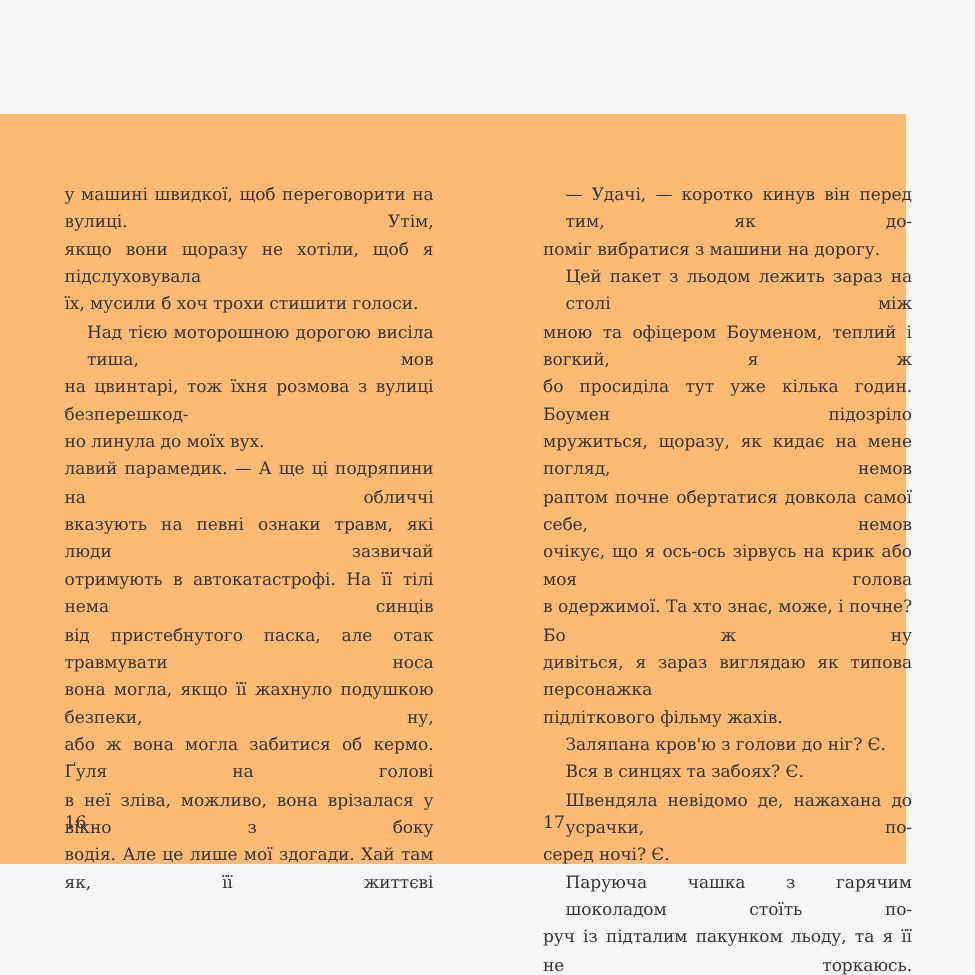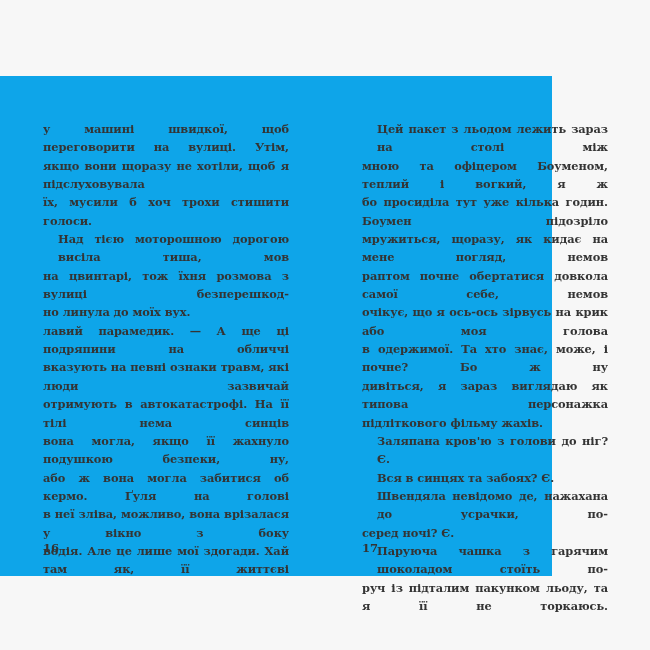--- a/index.html
+++ b/index.html
@@ -4,23 +4,22 @@
 <style>
   html, body { margin: 0; padding: 0; }
   body {
     width: 650px; height: 650px; overflow: hidden;
     background: #f7f7f7;
     position: relative;
     font-family: "DejaVu Serif", "Liberation Serif", serif;
     color: #343434;
   }
   .spread {
-    position: absolute; left: 0; top: 76px; width: 552px; height: 500px;
-    background: #0ea5e9;
-    font-weight: bold;
+    position: absolute; left: 0; top: 76px; width: 604px; height: 500px;
+    background: #fdba74;
   }
   .page {
     position: absolute; top: 44px; width: 246px;
   }
   .page.left { left: 43px; }
   .page.right { left: 362px; }
   .page p {
     margin: 0;
     font-size: 11.35px;
     line-height: 18.35px;
@@ -51,29 +50,34 @@
       </p>
       <p>
         <span class="ln first">Над тією моторошною дорогою висіла тиша, мов</span>
         <span class="ln">на цвинтарі, тож їхня розмова з вулиці безперешкод-</span>
         <span class="ln last">но линула до моїх вух.</span>
       </p>
       <p>
         <span class="ln">лавий парамедик. — А ще ці подряпини на обличчі</span>
         <span class="ln">вказують на певні ознаки травм, які люди зазвичай</span>
         <span class="ln">отримують в автокатастрофі. На її тілі нема синців</span>
+        <span class="ln">від пристебнутого паска, але отак травмувати носа</span>
         <span class="ln">вона могла, якщо її жахнуло подушкою безпеки, ну,</span>
         <span class="ln">або ж вона могла забитися об кермо. Ґуля на голові</span>
         <span class="ln">в неї зліва, можливо, вона врізалася у вікно з боку</span>
         <span class="ln">водія. Але це лише мої здогади. Хай там як, її життєві</span>
       </p>
     </div>
   <div class="folio left">16</div>
 
   <div class="page right" id="right-page">
+      <p>
+        <span class="ln first">— Удачі, — коротко кинув він перед тим, як до-</span>
+        <span class="ln last">поміг вибратися з машини на дорогу.</span>
+      </p>
       <p>
         <span class="ln first">Цей пакет з льодом лежить зараз на столі між</span>
         <span class="ln">мною та офіцером Боуменом, теплий і вогкий, я ж</span>
         <span class="ln">бо просиділа тут уже кілька годин. Боумен підозріло</span>
         <span class="ln">мружиться, щоразу, як кидає на мене погляд, немов</span>
         <span class="ln">раптом почне обертатися довкола самої себе, немов</span>
         <span class="ln">очікує, що я ось-ось зірвусь на крик або моя голова</span>
         <span class="ln">в одержимої. Та хто знає, може, і почне? Бо ж ну</span>
         <span class="ln">дивіться, я зараз виглядаю як типова персонажка</span>
         <span class="ln last">підліткового фільму жахів.</span>

